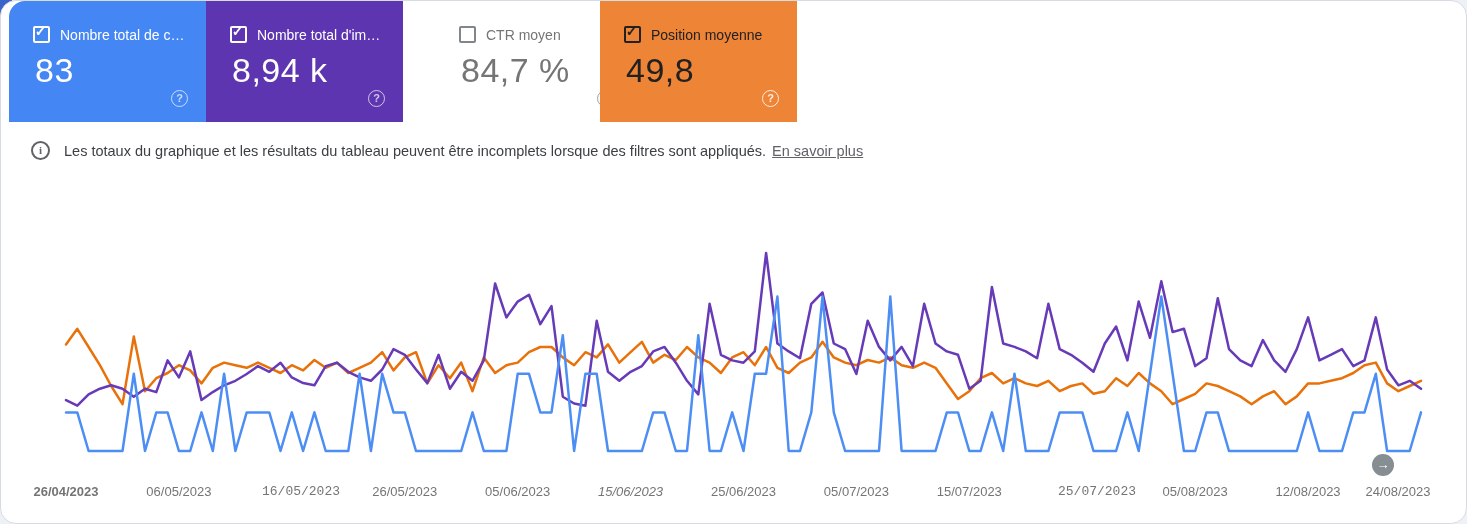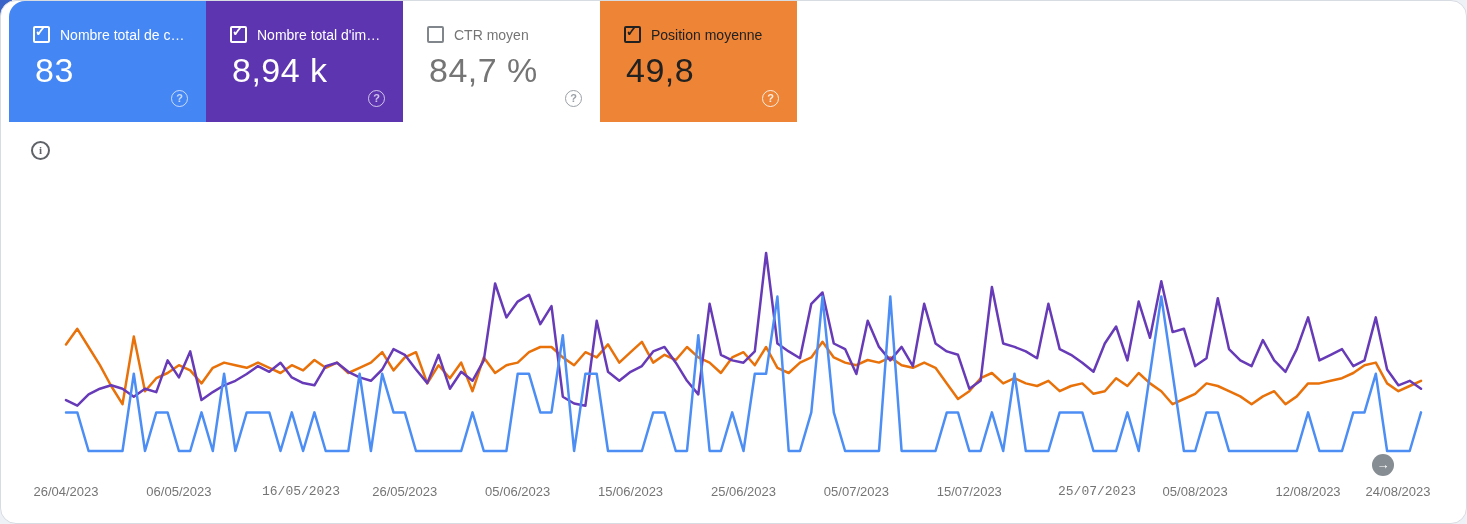--- a/index.html
+++ b/index.html
@@ -109,21 +109,21 @@
       <div class="card-head">
         <span class="checkbox">
             <span class="tick">✓</span>
           </span>
         <span>Nombre total d'im…</span>
       </div>
       <div class="card-value">8,94 k</div>
       <div class="help-icon" style="color: rgba(255, 255, 255, 0.7);">?</div>
     </div>
 
-    <div class="metric-card" id="card-2" style="background: rgb(255, 255, 255); color: rgb(117, 117, 117);">
+    <div class="metric-card" id="card-2" style="background: rgb(255, 255, 255); color: rgb(117, 117, 117); margin-left: 32px;">
       <div class="card-head">
         <span class="checkbox empty"></span>
         <span>CTR moyen</span>
       </div>
       <div class="card-value">84,7 %</div>
       <div class="help-icon" style="color: rgb(154, 160, 166);">?</div>
     </div>
 
     <div class="metric-card" id="card-3" style="background: rgb(238, 132, 53); color: rgb(33, 33, 33);">
       <div class="card-head">
@@ -131,34 +131,37 @@
             <span class="tick">✓</span>
           </span>
         <span>Position moyenne</span>
       </div>
       <div class="card-value">49,8</div>
       <div class="help-icon" style="color: rgba(255, 255, 255, 0.85);">?</div>
     </div>
 
     <div id="info-banner">
       <span id="info-icon">i</span>
+      <span><span>Les totaux du graphique et les résultats du tableau peuvent être incomplets lorsque des filtres sont appliqués.</span>
+        <a id="info-link">En savoir plus</a>
+      </span>
     </div>
 
     <svg id="chart-svg" viewBox="0 0 1467 524">
         <polyline points="65.0,343.4 76.3,327.8 87.6,346.0 98.9,364.2 110.2,385.0 121.5,403.2 132.8,335.6 144.0,390.2 155.3,377.2 166.6,372.0 177.9,364.2 189.2,369.4 200.5,382.4 211.8,366.8 223.1,361.6 234.4,364.2 245.7,366.8 257.0,361.6 268.3,366.8 279.5,372.0 290.8,364.2 302.1,369.4 313.4,359.0 324.7,366.8 336.0,361.6 347.3,372.0 358.6,366.8 369.9,361.6 381.2,351.2 392.5,369.4 403.8,356.4 415.0,351.2 426.3,382.4 437.6,364.2 448.9,377.2 460.2,361.6 471.5,390.2 482.8,356.4 494.1,372.0 505.4,364.2 516.7,361.6 528.0,351.2 539.3,346.0 550.5,346.0 561.8,356.4 573.1,364.2 584.4,351.2 595.7,356.4 607.0,343.4 618.3,361.6 629.6,351.2 640.9,340.8 652.2,361.6 663.5,353.8 674.8,359.0 686.0,346.0 697.3,356.4 708.6,361.6 719.9,372.0 731.2,356.4 742.5,351.2 753.8,364.2 765.1,346.0 776.4,366.8 787.7,372.0 799.0,361.6 810.3,356.4 821.5,340.8 832.8,356.4 844.1,361.6 855.4,364.2 866.7,359.0 878.0,361.6 889.3,356.4 900.6,364.2 911.9,366.8 923.2,361.6 934.5,366.8 945.8,382.4 957.0,398.0 968.3,390.2 979.6,377.2 990.9,372.0 1002.2,382.4 1013.5,377.2 1024.8,382.4 1036.1,385.0 1047.4,379.8 1058.7,390.2 1070.0,385.0 1081.3,382.4 1092.5,392.8 1103.8,390.2 1115.1,377.2 1126.4,385.0 1137.7,372.0 1149.0,382.4 1160.3,390.2 1171.6,403.2 1182.9,398.0 1194.2,392.8 1205.5,382.4 1216.8,385.0 1228.0,390.2 1239.3,395.4 1250.6,403.2 1261.9,395.4 1273.2,390.2 1284.5,403.2 1295.8,395.4 1307.1,382.4 1318.4,382.4 1329.7,379.8 1341.0,377.2 1352.3,372.0 1363.5,364.2 1374.8,361.6 1386.1,382.4 1397.4,390.2 1408.7,385.0 1420.0,379.8" fill="none" stroke="#e8710a" stroke-width="2.5" stroke-linejoin="round" stroke-linecap="round"></polyline>
         <polyline points="65.0,399.1 76.3,404.7 87.6,393.4 98.9,387.7 110.2,384.3 121.5,387.7 132.8,395.7 144.0,387.7 155.3,391.1 166.6,359.4 177.9,376.4 189.2,350.4 200.5,399.1 211.8,391.1 223.1,384.3 234.4,379.8 245.7,373.0 257.0,365.1 268.3,370.8 279.5,361.7 290.8,376.4 302.1,382.1 313.4,384.3 324.7,365.1 336.0,361.7 347.3,370.8 358.6,376.4 369.9,379.8 381.2,368.5 392.5,348.1 403.8,353.8 415.0,368.5 426.3,382.1 437.6,353.8 448.9,387.7 460.2,370.8 471.5,379.8 482.8,359.4 494.1,282.5 505.4,316.4 516.7,300.6 528.0,293.8 539.3,323.2 550.5,305.1 561.8,395.7 573.1,402.5 584.4,404.7 595.7,319.8 607.0,370.8 618.3,379.8 629.6,370.8 640.9,365.1 652.2,350.4 663.5,345.9 674.8,361.7 686.0,379.8 697.3,393.4 708.6,302.8 719.9,353.8 731.2,359.4 742.5,361.7 753.8,350.4 765.1,251.9 776.4,342.5 787.7,350.4 799.0,357.2 810.3,302.8 821.5,291.5 832.8,342.5 844.1,348.1 855.4,373.0 866.7,319.8 878.0,345.9 889.3,359.4 900.6,345.9 911.9,365.1 923.2,302.8 934.5,342.5 945.8,350.4 957.0,353.8 968.3,387.7 979.6,379.8 990.9,285.9 1002.2,342.5 1013.5,345.9 1024.8,350.4 1036.1,357.2 1047.4,302.8 1058.7,348.1 1070.0,353.8 1081.3,361.7 1092.5,370.8 1103.8,342.5 1115.1,325.5 1126.4,359.4 1137.7,300.6 1149.0,336.8 1160.3,280.2 1171.6,331.1 1182.9,327.7 1194.2,365.1 1205.5,357.2 1216.8,297.2 1228.0,348.1 1239.3,359.4 1250.6,365.1 1261.9,339.1 1273.2,359.4 1284.5,370.8 1295.8,348.1 1307.1,316.4 1318.4,359.4 1329.7,353.8 1341.0,348.1 1352.3,365.1 1363.5,359.4 1374.8,316.4 1386.1,368.5 1397.4,384.3 1408.7,379.8 1420.0,387.7" fill="none" stroke="#673ab7" stroke-width="2.5" stroke-linejoin="round" stroke-linecap="round"></polyline>
         <polyline points="65.0,411.4 76.3,411.4 87.6,450.0 98.9,450.0 110.2,450.0 121.5,450.0 132.8,372.8 144.0,450.0 155.3,411.4 166.6,411.4 177.9,450.0 189.2,450.0 200.5,411.4 211.8,450.0 223.1,372.8 234.4,450.0 245.7,411.4 257.0,411.4 268.3,411.4 279.5,450.0 290.8,411.4 302.1,450.0 313.4,411.4 324.7,450.0 336.0,450.0 347.3,450.0 358.6,372.8 369.9,450.0 381.2,372.8 392.5,411.4 403.8,411.4 415.0,450.0 426.3,450.0 437.6,450.0 448.9,450.0 460.2,450.0 471.5,411.4 482.8,450.0 494.1,450.0 505.4,450.0 516.7,372.8 528.0,372.8 539.3,411.4 550.5,411.4 561.8,334.2 573.1,450.0 584.4,372.8 595.7,372.8 607.0,450.0 618.3,450.0 629.6,450.0 640.9,450.0 652.2,411.4 663.5,411.4 674.8,450.0 686.0,450.0 697.3,334.2 708.6,450.0 719.9,450.0 731.2,411.4 742.5,450.0 753.8,372.8 765.1,372.8 776.4,295.6 787.7,450.0 799.0,450.0 810.3,411.4 821.5,295.6 832.8,411.4 844.1,450.0 855.4,450.0 866.7,450.0 878.0,450.0 889.3,295.6 900.6,450.0 911.9,450.0 923.2,450.0 934.5,450.0 945.8,411.4 957.0,411.4 968.3,450.0 979.6,450.0 990.9,411.4 1002.2,450.0 1013.5,372.8 1024.8,450.0 1036.1,450.0 1047.4,450.0 1058.7,411.4 1070.0,411.4 1081.3,411.4 1092.5,450.0 1103.8,450.0 1115.1,450.0 1126.4,411.4 1137.7,450.0 1149.0,372.8 1160.3,295.6 1171.6,372.8 1182.9,450.0 1194.2,450.0 1205.5,411.4 1216.8,411.4 1228.0,450.0 1239.3,450.0 1250.6,450.0 1261.9,450.0 1273.2,450.0 1284.5,450.0 1295.8,450.0 1307.1,411.4 1318.4,450.0 1329.7,450.0 1341.0,450.0 1352.3,411.4 1363.5,411.4 1374.8,372.8 1386.1,450.0 1397.4,450.0 1408.7,450.0 1420.0,411.4" fill="none" stroke="#4d8ef5" stroke-width="2.5" stroke-linejoin="round" stroke-linecap="round"></polyline>
       </svg>
     <div id="x-axis">
-        <span class="x-axis-label" style="left: 65px;">26/04/2023</span>
+        <span class="x-axis-label" style="left: 65px; font-weight: bold;">26/04/2023</span>
         <span class="x-axis-label" style="left: 177.917px;">06/05/2023</span>
         <span class="x-axis-label" style="left: 300px; font-family: Liberation Mono, monospace;">16/05/2023</span>
         <span class="x-axis-label" style="left: 403.75px;">26/05/2023</span>
         <span class="x-axis-label" style="left: 516.667px;">05/06/2023</span>
-        <span class="x-axis-label" style="left: 629.583px;">15/06/2023</span>
+        <span class="x-axis-label" style="left: 629.583px; font-style: italic;">15/06/2023</span>
         <span class="x-axis-label" style="left: 742.5px;">25/06/2023</span>
         <span class="x-axis-label" style="left: 855.417px;">05/07/2023</span>
         <span class="x-axis-label" style="left: 968.333px;">15/07/2023</span>
         <span class="x-axis-label" style="left: 1096px; font-family: Liberation Mono, monospace;">25/07/2023</span>
         <span class="x-axis-label" style="left: 1194.17px;">05/08/2023</span>
         <span class="x-axis-label" style="left: 1307.08px;">12/08/2023</span>
         <span class="x-axis-label" style="left: 1397px;">24/08/2023</span>
       </div>
 
     <div id="next-button">→</div>

